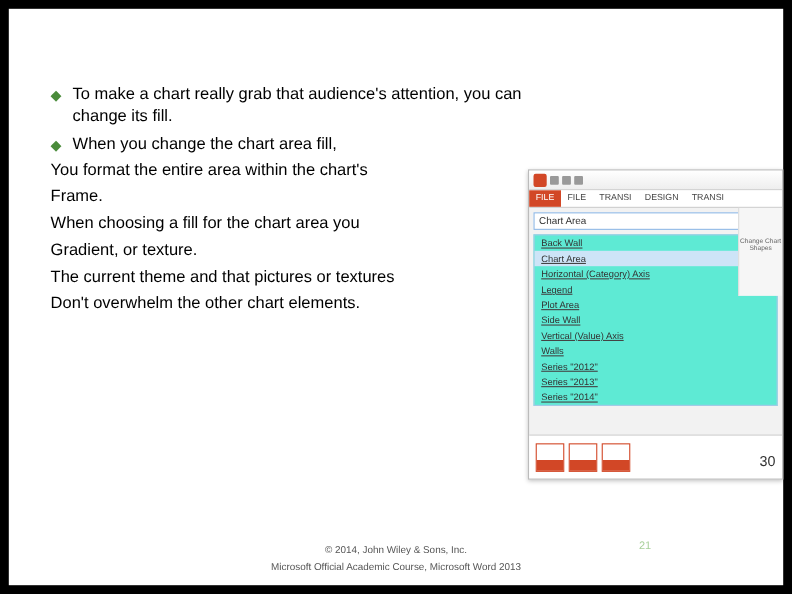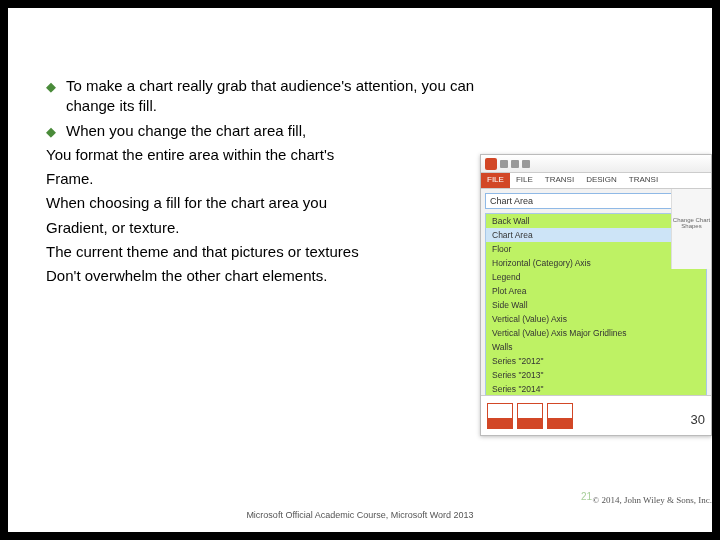--- a/index.html
+++ b/index.html
@@ -94,23 +94,24 @@
     color: #333;
   }
   .dd-caret {
     width: 0; height: 0;
     border-left: 3px solid transparent;
     border-right: 3px solid transparent;
     border-top: 4px solid #666;
   }
   .dd-list {
     margin: 0 4px;
-    background: #bef264;
+    background: #5eead4;
     border: 1px solid #a8c8e8;
     font-size: 8.5px;
+    text-decoration: underline;
   }
   .dd-item {
     padding: 2px 6px;
     color: #333;
     border-bottom: 0;
   }
   .dd-item.sel {
     background: #cde4f7;
   }
   .rt-panel {
@@ -146,25 +147,24 @@
     position: absolute;
     right: 6px; bottom: 8px;
     font-size: 13px;
     color: #333;
     text-align: right;
   }
   .copyright {
     position: absolute;
     bottom: 26px;
     left: 0; right: 0;
-    text-align: right;
+    text-align: center;
     font-size: 9px;
     color: #555;
     line-height: 1.1;
-    font-family: Liberation Serif, serif;
   }
   .slidenum {
     position: absolute;
     bottom: 30px;
     right: 120px;
     font-size: 10px;
     color: #a8cf9a;
   }
   .footer {
     position: absolute;
@@ -212,27 +212,25 @@
       <div class="rtab">DESIGN</div>
       <div class="rtab">TRANSI</div>
     </div>
     <div class="dd-box">
       <span>Chart Area</span>
       <span class="dd-caret"></span>
     </div>
     <div class="dd-list">
       <div class="dd-item">Back Wall</div>
       <div class="dd-item sel">Chart Area</div>
-      <div class="dd-item">Floor</div>
       <div class="dd-item">Horizontal (Category) Axis</div>
       <div class="dd-item">Legend</div>
       <div class="dd-item">Plot Area</div>
       <div class="dd-item">Side Wall</div>
       <div class="dd-item">Vertical (Value) Axis</div>
-      <div class="dd-item">Vertical (Value) Axis Major Gridlines</div>
       <div class="dd-item">Walls</div>
       <div class="dd-item">Series "2012"</div>
       <div class="dd-item">Series "2013"</div>
       <div class="dd-item">Series "2014"</div>
     </div>
     <div class="rt-panel">Change Chart Shapes</div>
     <div class="bottom-thumbs">
       <div class="thumb"></div>
       <div class="thumb"></div>
       <div class="thumb"></div>

